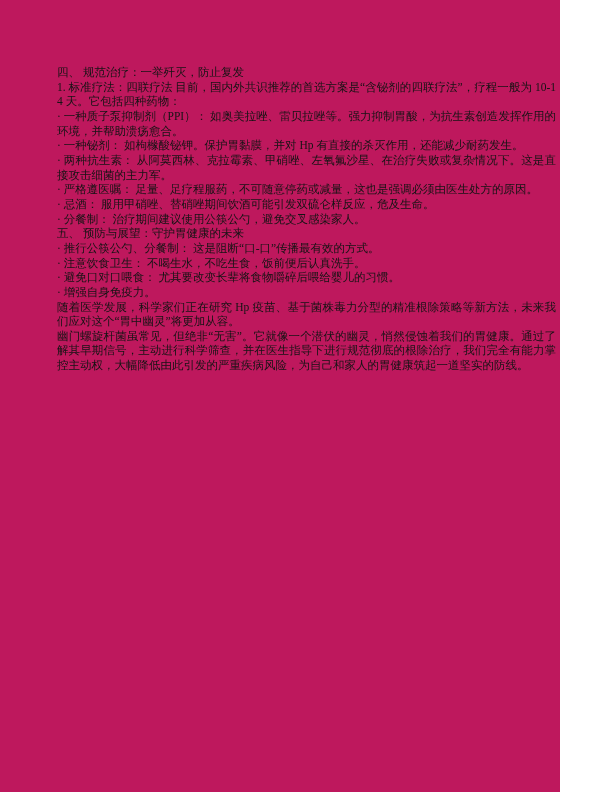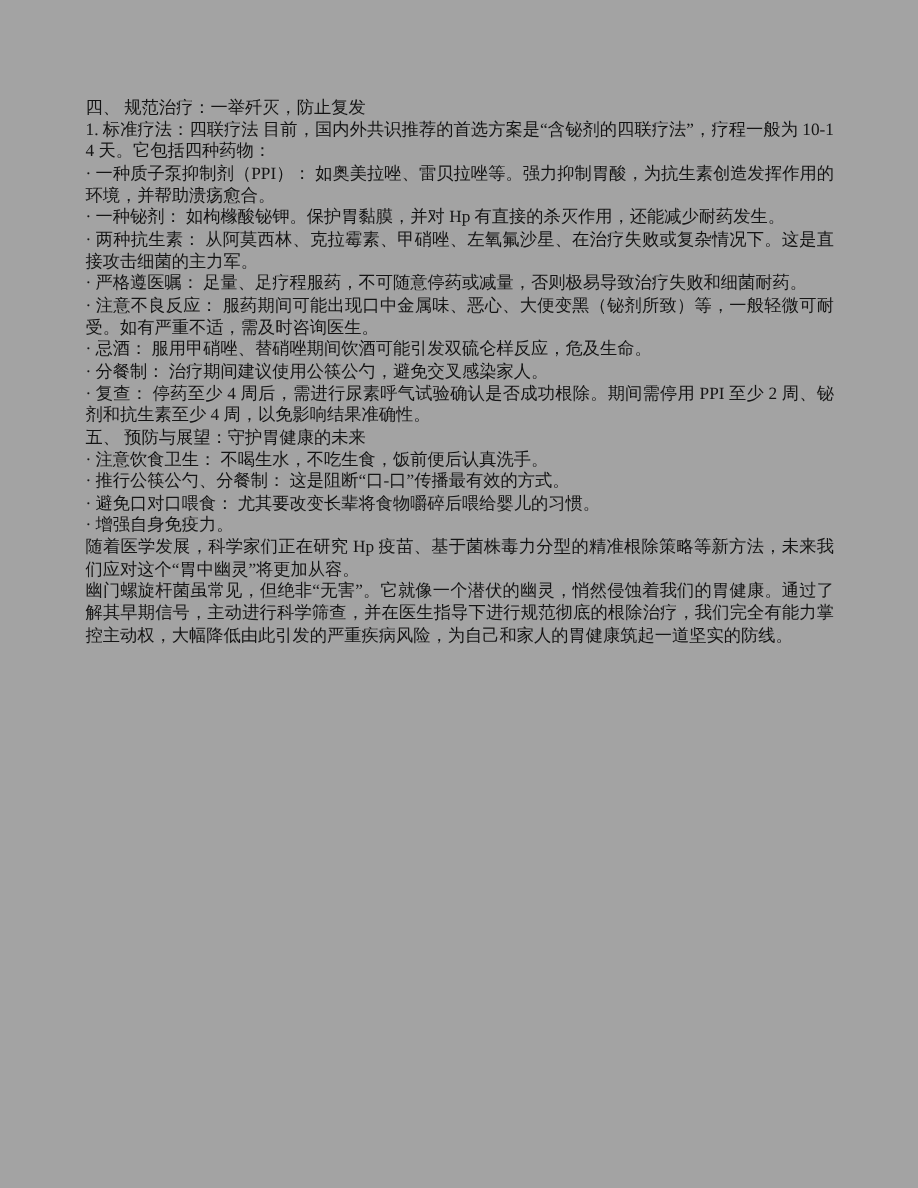--- a/index.html
+++ b/index.html
@@ -5,23 +5,23 @@
   html, body { margin: 0; padding: 0; }
   body {
     width: 612px;
     height: 792px;
     background: #ffffff;
     overflow: hidden;
     font-family: "Liberation Serif", "DejaVu Serif", serif;
   }
   .page {
     position: relative;
-    width: 612px;
+    width: 560px;
     height: 792px;
-    background: #a3a3a3;
+    background: #be185d;
   }
   .text-block {
     position: absolute;
     left: 57px;
     top: 65px;
     width: 499px;
     color: #141414;
     font-size: 11.5px;
     line-height: 14.65px;
     text-align: justify;
@@ -39,26 +39,24 @@
 </head>
 <body>
 
 <div class="page">
   <div class="text-block">
     <p class="ind1">四、 规范治疗：一举歼灭，防止复发</p>
     <p>1. 标准疗法：四联疗法 目前，国内外共识推荐的首选方案是“含铋剂的四联疗法”，疗程一般为 10-14 天。它包括四种药物：</p>
     <p class="ind1">· 一种质子泵抑制剂（PPI）： 如奥美拉唑、雷贝拉唑等。强力抑制胃酸，为抗生素创造发挥作用的环境，并帮助溃疡愈合。</p>
     <p class="ind1">· 一种铋剂： 如枸橼酸铋钾。保护胃黏膜，并对 Hp 有直接的杀灭作用，还能减少耐药发生。</p>
     <p class="ind1">· 两种抗生素： 从阿莫西林、克拉霉素、甲硝唑、左氧氟沙星、在治疗失败或复杂情况下。这是直接攻击细菌的主力军。</p>
-    <p>· 严格遵医嘱： 足量、足疗程服药，不可随意停药或减量，否则极易导致治疗失败和细菌耐药。</p>
-    <p>· 注意不良反应： 服药期间可能出现口中金属味、恶心、大便变黑（铋剂所致）等，一般轻微可耐受。如有严重不适，需及时咨询医生。</p>
+    <p>· 严格遵医嘱： 足量、足疗程服药，不可随意停药或减量，这也是强调必须由医生处方的原因。</p>
     <p>· 忌酒： 服用甲硝唑、替硝唑期间饮酒可能引发双硫仑样反应，危及生命。</p>
     <p>· 分餐制： 治疗期间建议使用公筷公勺，避免交叉感染家人。</p>
-    <p>· 复查： 停药至少 4 周后，需进行尿素呼气试验确认是否成功根除。期间需停用 PPI 至少 2 周、铋剂和抗生素至少 4 周，以免影响结果准确性。</p>
     <p class="ind1">五、 预防与展望：守护胃健康的未来</p>
+    <p>· 推行公筷公勺、分餐制： 这是阻断“口-口”传播最有效的方式。</p>
     <p>· 注意饮食卫生： 不喝生水，不吃生食，饭前便后认真洗手。</p>
-    <p>· 推行公筷公勺、分餐制： 这是阻断“口-口”传播最有效的方式。</p>
     <p>· 避免口对口喂食： 尤其要改变长辈将食物嚼碎后喂给婴儿的习惯。</p>
     <p>· 增强自身免疫力。</p>
     <p class="ind2">随着医学发展，科学家们正在研究 Hp 疫苗、基于菌株毒力分型的精准根除策略等新方法，未来我们应对这个“胃中幽灵”将更加从容。</p>
     <p class="ind2">幽门螺旋杆菌虽常见，但绝非“无害”。它就像一个潜伏的幽灵，悄然侵蚀着我们的胃健康。通过了解其早期信号，主动进行科学筛查，并在医生指导下进行规范彻底的根除治疗，我们完全有能力掌控主动权，大幅降低由此引发的严重疾病风险，为自己和家人的胃健康筑起一道坚实的防线。</p>
   </div>
 </div>
 
 </body></html>

